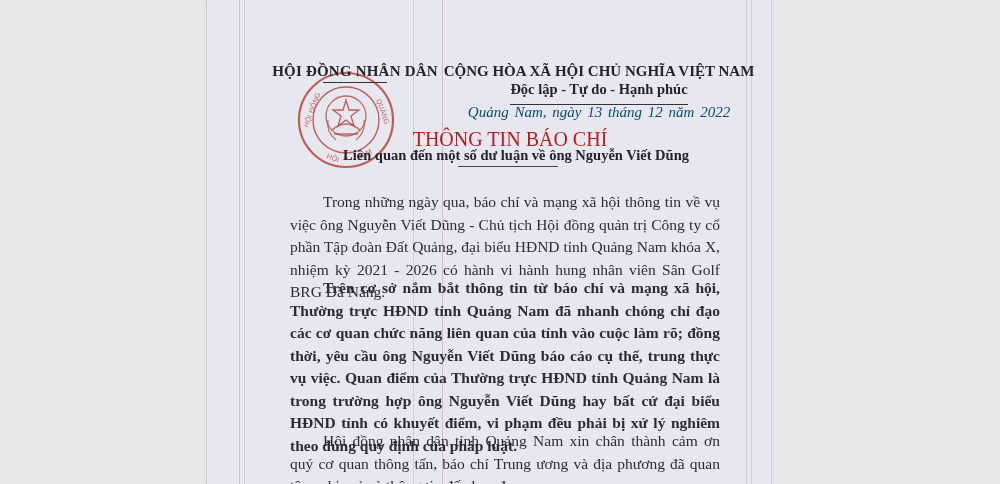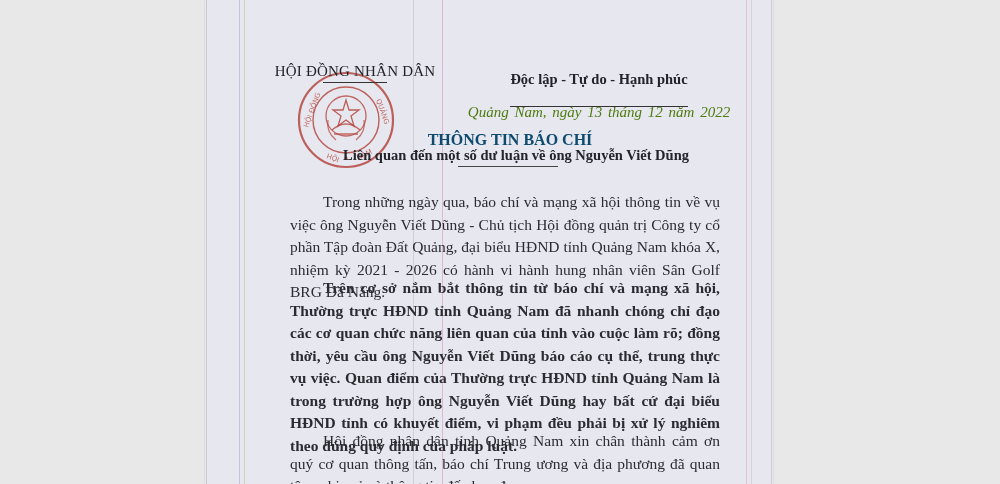--- a/index.html
+++ b/index.html
@@ -14,36 +14,36 @@
     position:absolute; left:205px; top:0; width:568px; height:484px;
     background:#e7e7ef;
     box-shadow: 0 0 2px rgba(0,0,0,0.12);
   }
   .vline { position:absolute; top:0; height:484px; width:1px; }
   .stamp {
     position:absolute; left:296px; top:70px; width:100px; height:100px;
   }
   .hdr-left {
     position:absolute; left:265px; top:62px; width:180px; text-align:center;
-    font-weight:normal; font-size:15px; line-height:18px; color:#23232a;
+    font-weight:bold; font-size:15px; line-height:18px; color:#23232a;
     letter-spacing:0.2px;
   }
   .hdr-left .ul { display:block; width:64px; height:1px; background:#333; margin:2px auto 0; }
   .hdr-right {
     position:absolute; left:440px; top:62px; width:318px; text-align:center;
     font-weight:bold; font-size:15px; line-height:18px; color:#23232a;
   }
-  .motto { display:inline-block; font-size:14.5px; border-bottom:1px solid #333; padding-bottom:18px;margin-top:8px; }
+  .motto { display:inline-block; font-size:14.5px; border-bottom:1px solid #333; padding-bottom:6px; }
   .date {
     position:absolute; left:440px; top:104px; width:318px; text-align:center;
-    font-style:italic; font-size:15px; color:#4d7c0f; word-spacing:2px;
+    font-style:italic; font-size:15px; color:#0c4a6e; word-spacing:2px;
   }
   .title {
     position:absolute; left:330px; top:131px; width:360px; text-align:center;
-    font-weight:bold; font-size:16px; line-height:17px; color:#0c4a6e;
+    font-weight:normal; font-size:20px; line-height:17px; color:#b91c1c;
   }
   .subtitle {
     position:absolute; left:336px; top:147px; width:360px; text-align:center;
     font-weight:bold; font-size:14.5px; line-height:17px; color:#23232a;
   }
   .title-rule {
     position:absolute; left:458px; top:166px; width:100px; height:1px; background:#444;
   }
   .para {
     position:absolute; left:290px; width:430px;
@@ -84,20 +84,21 @@
     <text x="62" y="90" font-size="7" fill="#b5473f" opacity="0.8" font-family="DejaVu Sans, sans-serif" transform="rotate(-25 62 90)">NAM</text>
   </svg>
 </div>
 
 <div class="hdr-left">
   <div>HỘI ĐỒNG NHÂN DÂN</div>
   <span class="ul"></span>
 </div>
 
 <div class="hdr-right">
+  <div>CỘNG HÒA XÃ HỘI CHỦ NGHĨA VIỆT NAM</div>
   <span class="motto">Độc lập - Tự do - Hạnh phúc</span>
 </div>
 
 <div class="date">Quảng Nam, ngày  13  tháng  12 năm 2022</div>
 
 <div class="title">THÔNG TIN BÁO CHÍ</div>
 <div class="subtitle">Liên quan đến một số dư luận về ông Nguyễn Viết Dũng</div>
 <div class="title-rule"></div>
 
 <div class="para p1">Trong những ngày qua, báo chí và mạng xã hội thông tin về vụ việc ông Nguyễn Viết Dũng - Chủ tịch Hội đồng quản trị Công ty cổ phần Tập đoàn Đất Quảng, đại biểu HĐND tỉnh Quảng Nam khóa X, nhiệm kỳ 2021 - 2026 có hành vi hành hung nhân viên Sân Golf BRG Đà Nẵng.</div>

